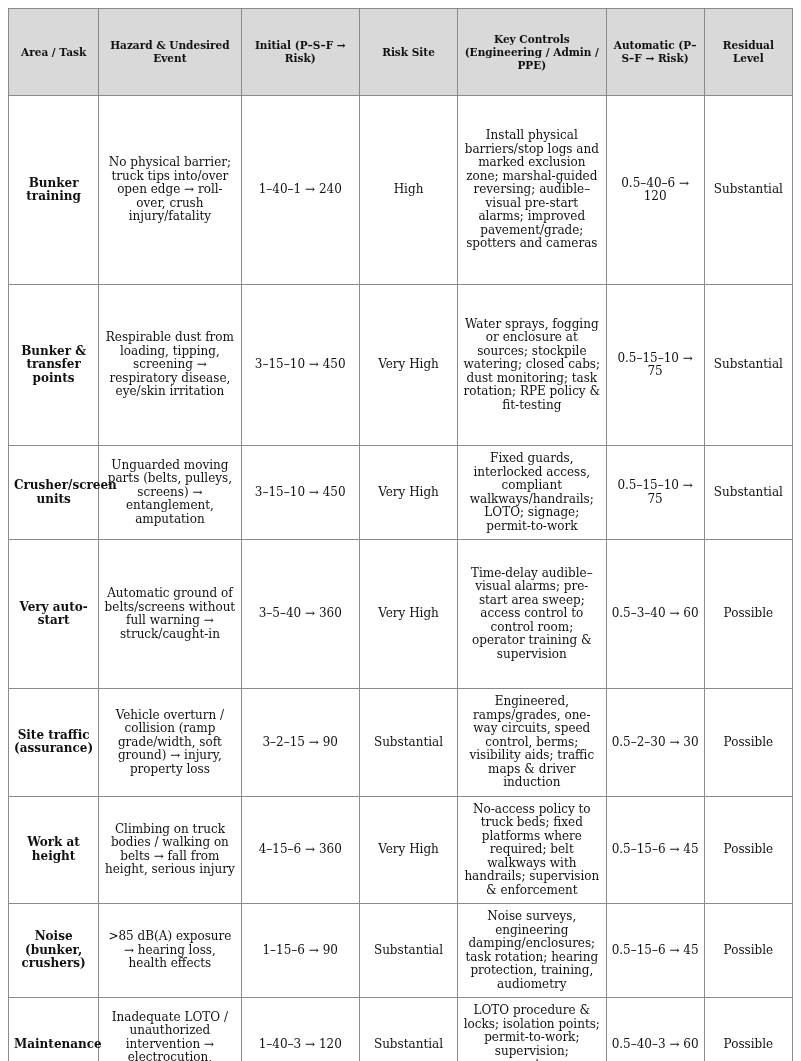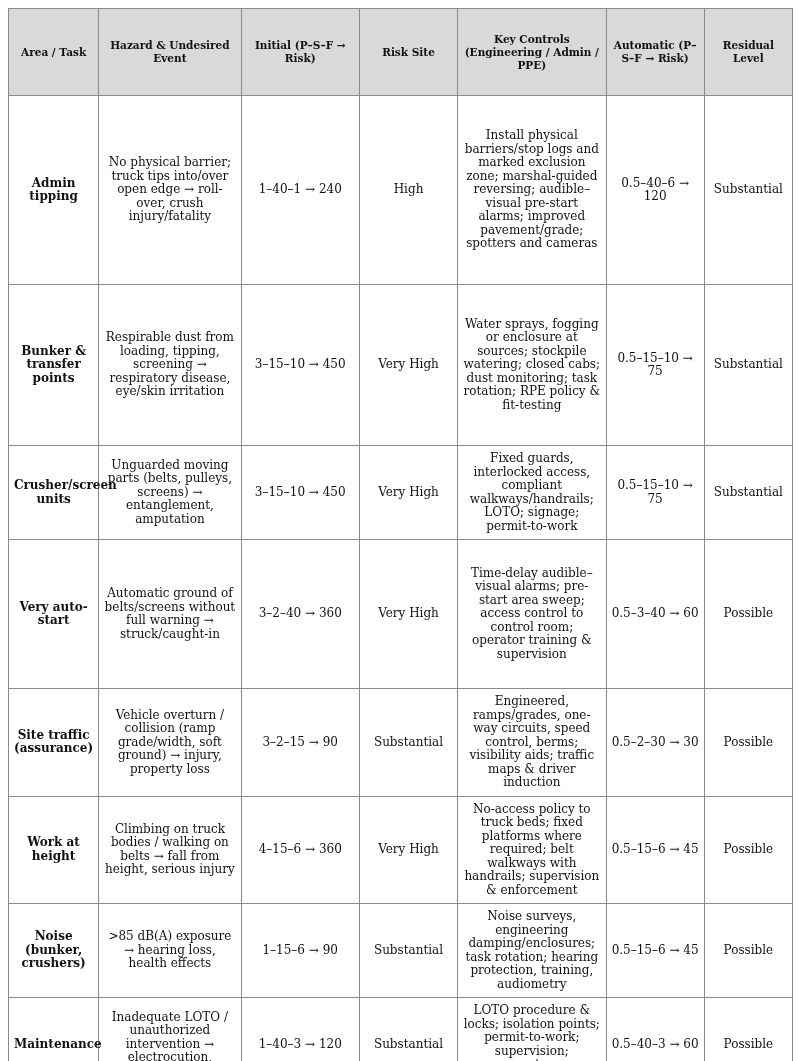--- a/index.html
+++ b/index.html
@@ -106,21 +106,21 @@
         <th>Hazard &amp; Undesired Event</th>
         <th>Initial (P–S–F → Risk)</th>
         <th>Risk Site</th>
         <th>Key Controls (Engineering / Admin / PPE)</th>
         <th>Automatic (P–S–F → Risk)</th>
         <th>Residual Level</th>
       </tr>
     </thead>
     <tbody>
       <tr class="r0">
-        <td class="area">Admin tipping</td>
+        <td class="area">Bunker training</td>
         <td class="hazard">No physical barrier; truck tips into/over open edge → roll-over, crush injury/fatality</td>
         <td class="initial">1–40–1 → 240</td>
         <td class="risklevel">High</td>
         <td class="controls">Install physical barriers/stop logs and marked exclusion zone; marshal-guided reversing; audible–visual pre-start alarms; improved pavement/grade; spotters and cameras</td>
         <td class="residual">0.5–40–6 → 120</td>
         <td class="residlevel">Substantial</td>
       </tr>
       <tr class="r1">
         <td class="area">Bunker &amp; transfer points</td>
         <td class="hazard">Respirable dust from loading, tipping, screening → respiratory disease, eye/skin irritation</td>
@@ -135,21 +135,21 @@
         <td class="hazard">Unguarded moving parts (belts, pulleys, screens) → entanglement, amputation</td>
         <td class="initial">3–15–10 → 450</td>
         <td class="risklevel">Very High</td>
         <td class="controls">Fixed guards, interlocked access, compliant walkways/handrails; LOTO; signage; permit-to-work</td>
         <td class="residual">0.5–15–10 → 75</td>
         <td class="residlevel">Substantial</td>
       </tr>
       <tr class="r3">
         <td class="area">Very auto-start</td>
         <td class="hazard">Automatic ground of belts/screens without full warning → struck/caught-in</td>
-        <td class="initial">3–2–40 → 360</td>
+        <td class="initial">3–5–40 → 360</td>
         <td class="risklevel">Very High</td>
         <td class="controls">Time-delay audible–visual alarms; pre-start area sweep; access control to control room; operator training &amp; supervision</td>
         <td class="residual">0.5–3–40 → 60</td>
         <td class="residlevel">Possible</td>
       </tr>
       <tr class="r4">
         <td class="area">Site traffic (assurance)</td>
         <td class="hazard">Vehicle overturn / collision (ramp grade/width, soft ground) → injury, property loss</td>
         <td class="initial">3–2–15 → 90</td>
         <td class="risklevel">Substantial</td>

